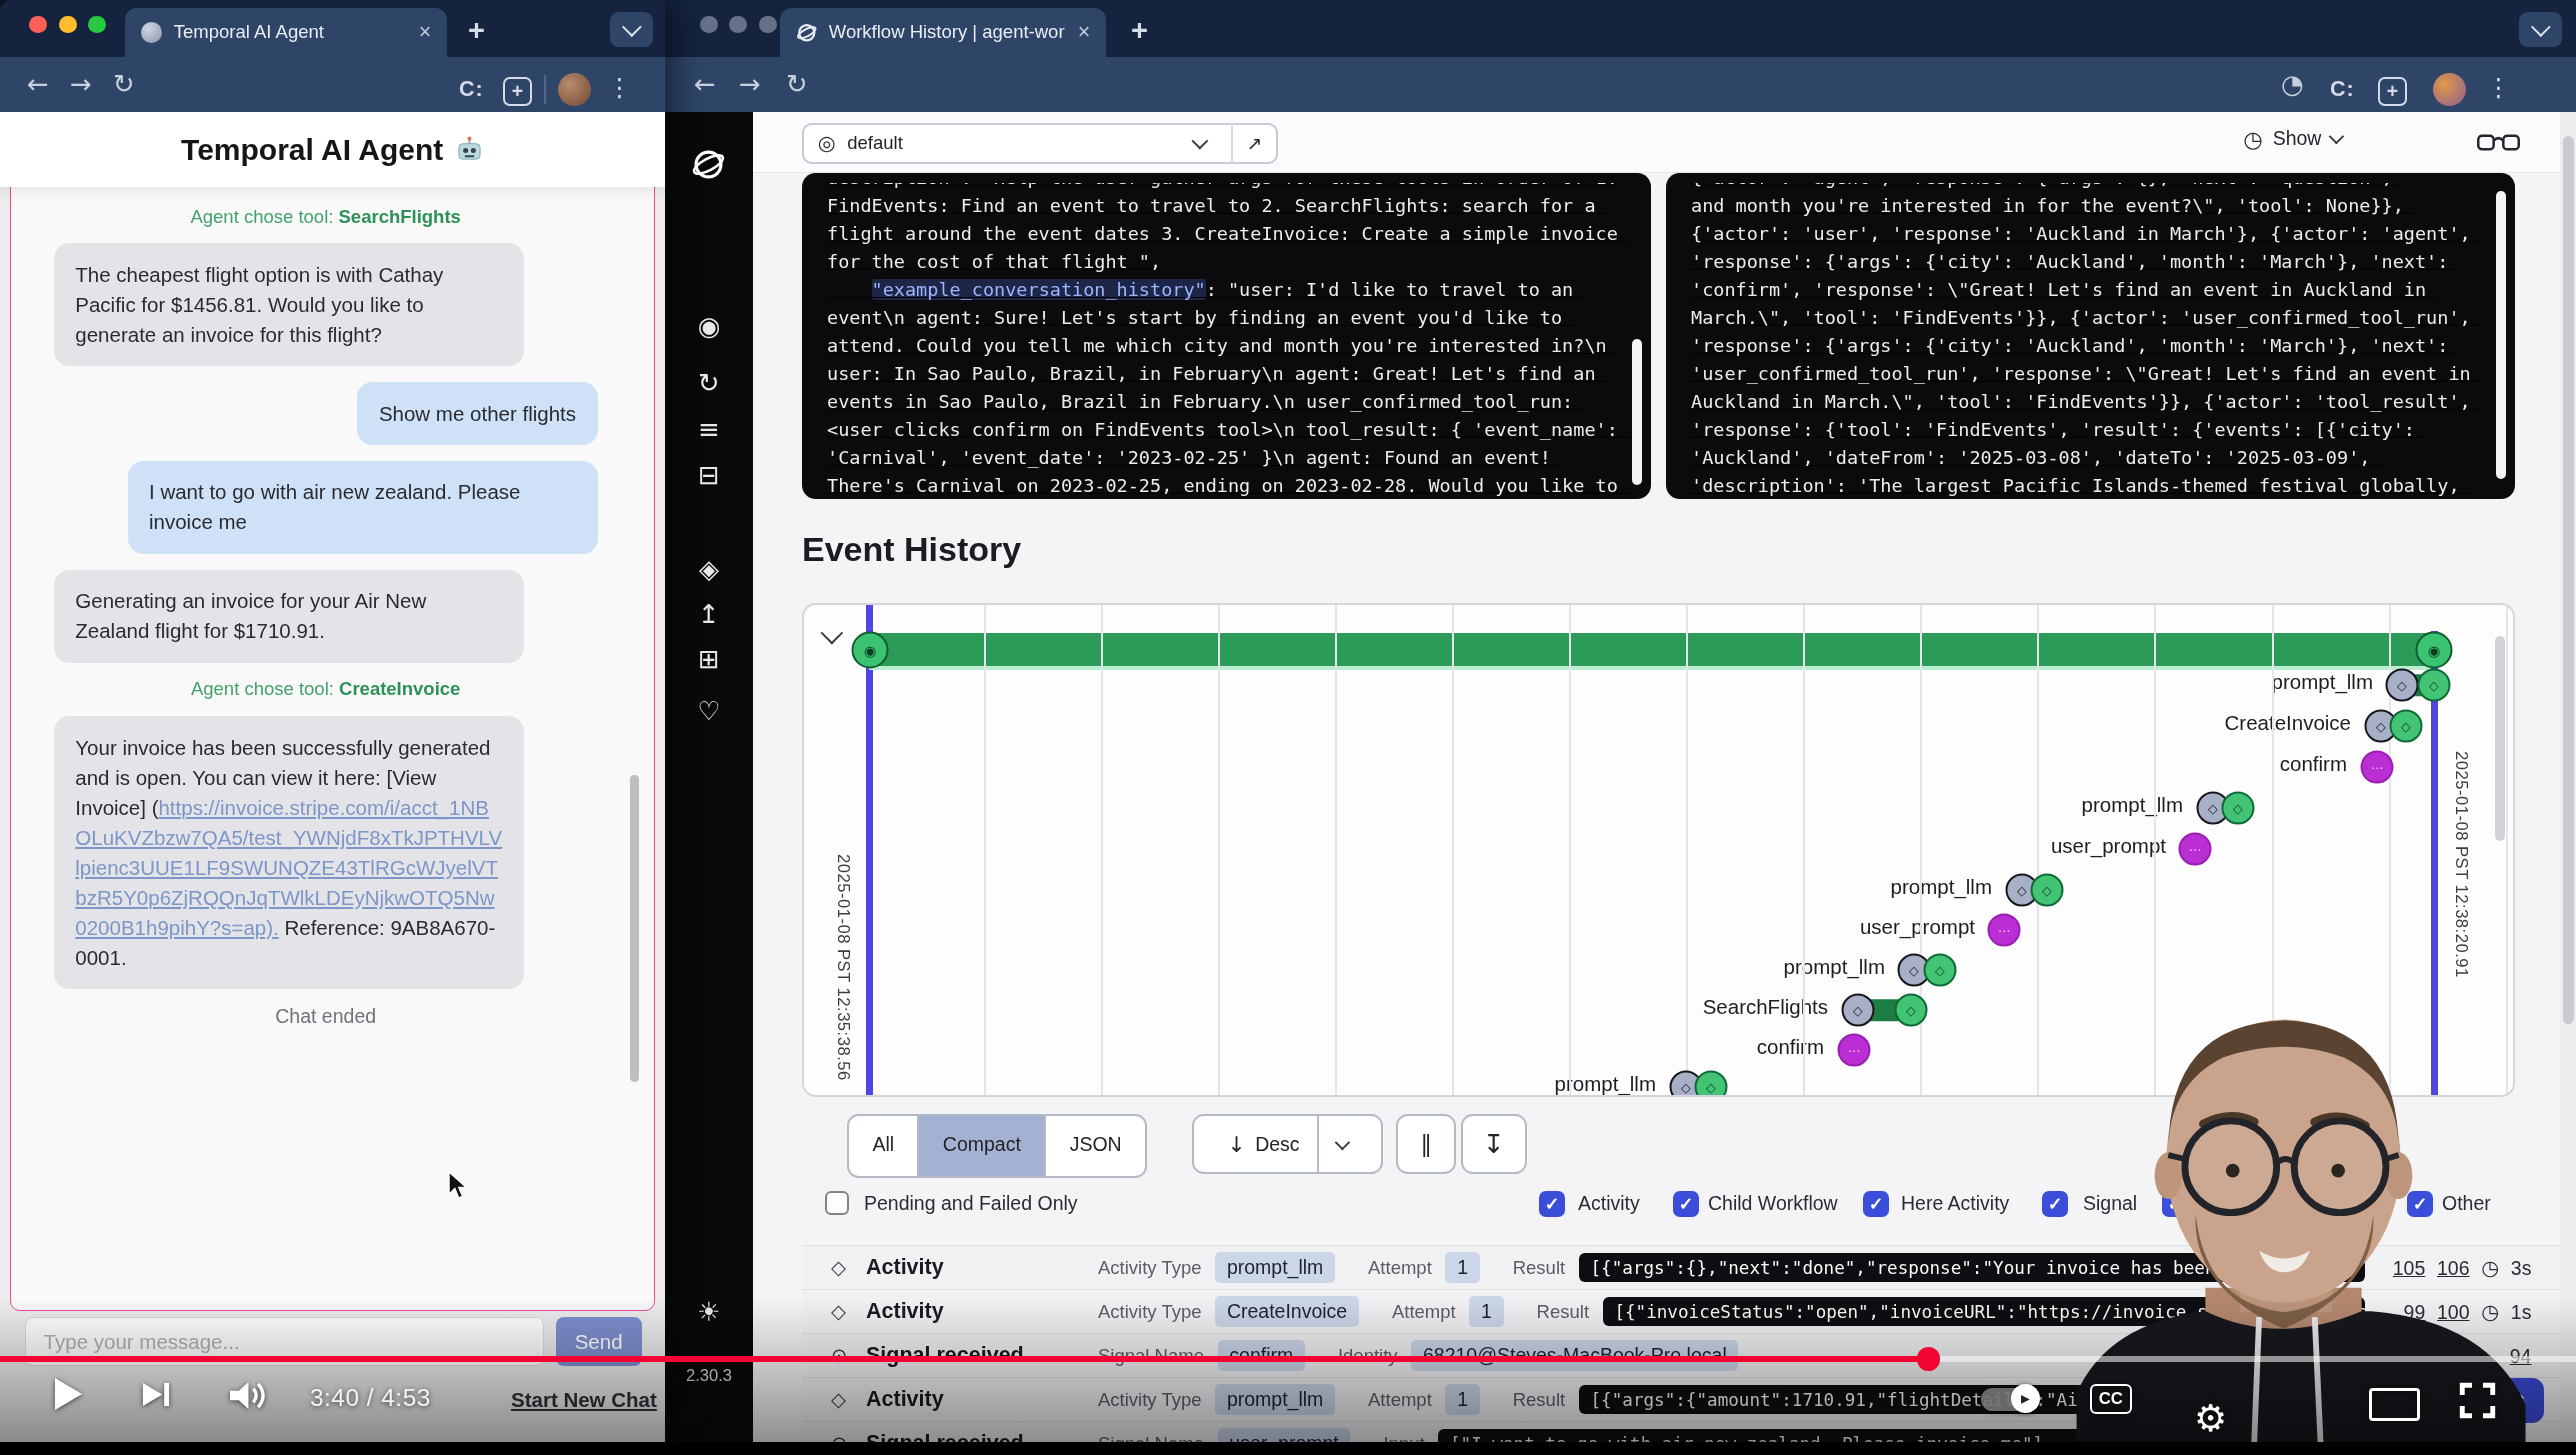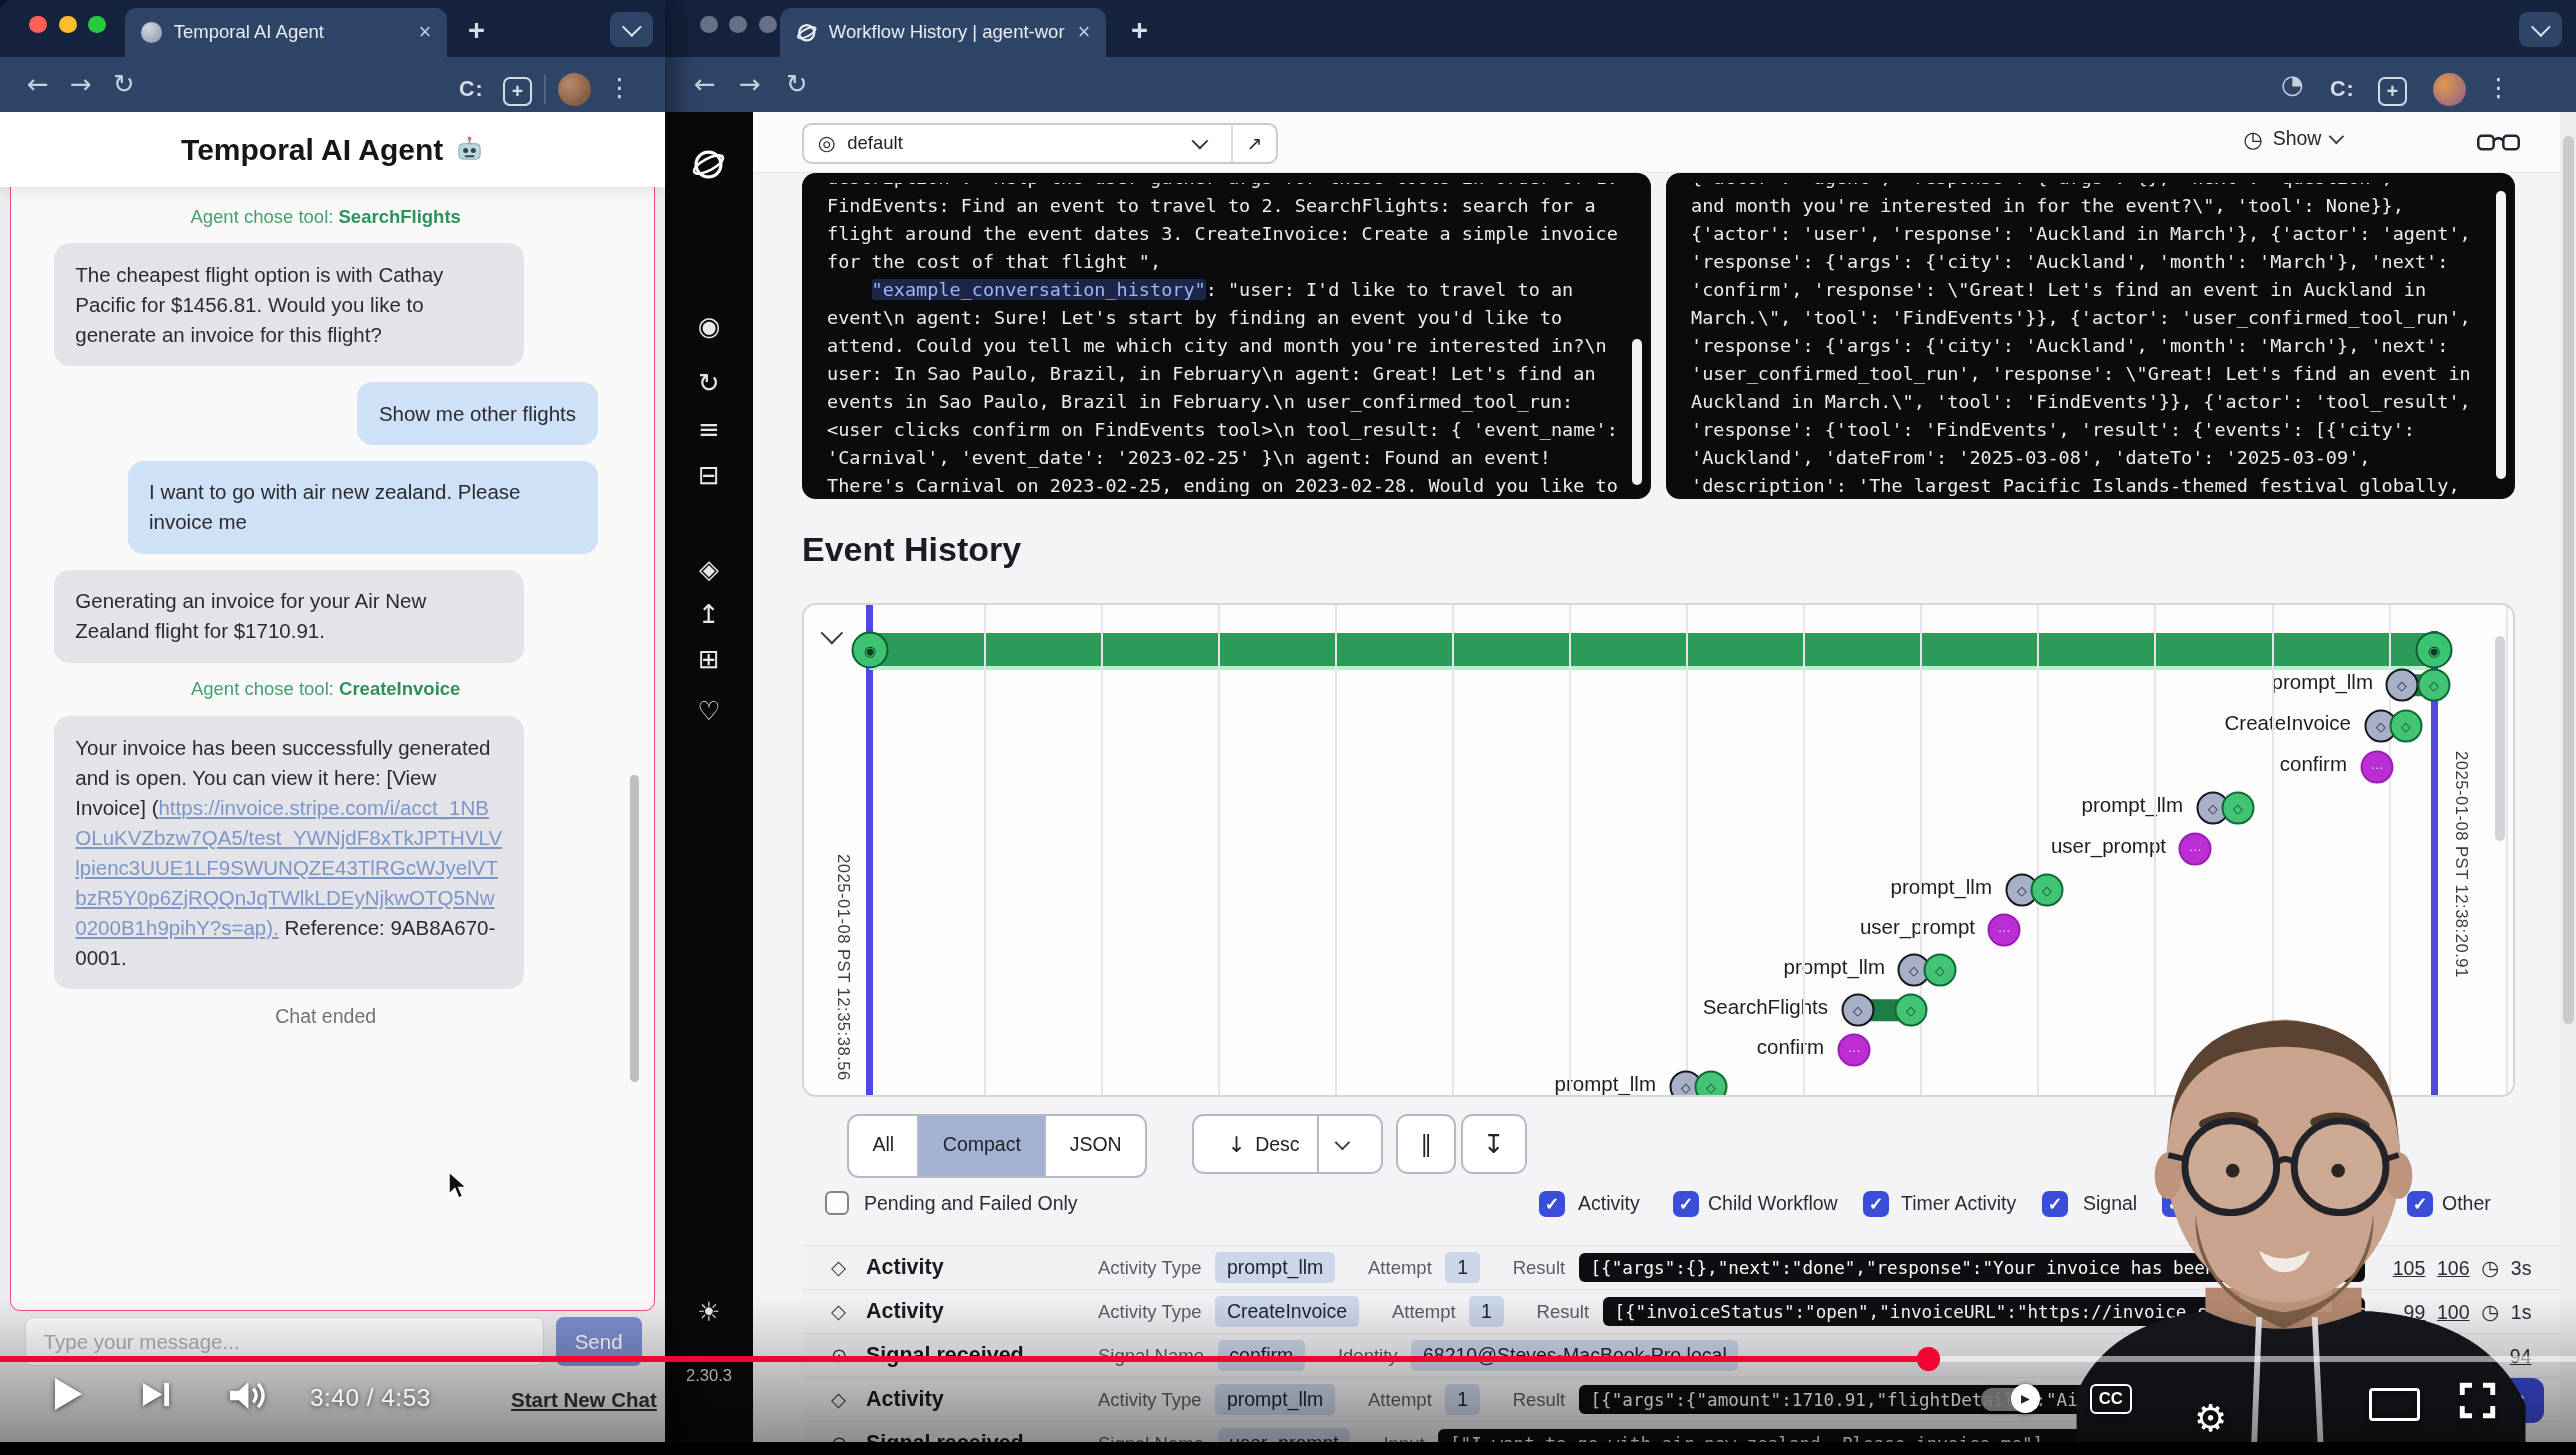--- a/index.html
+++ b/index.html
@@ -61,21 +61,21 @@
   .nsbox .glyph{font-size:20.5px;color:#2b2b33;font-family:"DejaVu Sans",sans-serif;}
   .nsname{font-size:18.5px;color:#1f2024;}
   .nscaret{margin-left:auto;width:9.8px;height:9.8px;border-right:2.4px solid #3a3a42;border-bottom:2.4px solid #3a3a42;transform:rotate(45deg);margin-top:-3.9px;}
   .nsdiv{width:2px;height:39px;background:#d9d9de;margin:0 2px 0 13.7px;}
   .nsopen{font-size:18.5px;color:#2b2b33;font-family:"DejaVu Sans",sans-serif;}
   .localgrp{position:absolute;right:234px;top:13.7px;display:flex;align-items:center;gap:9.8px;color:#26262c;}
   .localgrp .glyph{font-size:22.4px;font-family:"DejaVu Sans",sans-serif;}
   .localname{font-size:19.5px;}
   .smallcaret{width:8.8px;height:8.8px;border-right:2.4px solid #3a3a42;border-bottom:2.4px solid #3a3a42;transform:rotate(45deg);margin-top:-3.9px;}
   .glassesic{position:absolute;right:55px;top:17.6px;}
-  .codepanel{position:absolute;top:61px;width:849px;height:326px;background:#0b0b0e;border-radius:13.7px;padding:9.8px 25px 19.5px 25px;box-sizing:border-box;overflow:hidden;}
+  .codepanel{position:absolute;top:61px;width:849px;height:326px;background:#0b0b0e;border-radius:13.7px;padding:9.8px 25px 19.5px 25px;box-sizing:border-box;overflow:hidden;text-decoration:underline;}
   .code{font-family:"DejaVu Sans Mono",monospace;font-size:18.5px;line-height:28px;color:#ededef;white-space:pre-wrap;word-break:break-word;margin:0;}
   .code .hl{color:#9db4ff;background:rgba(80,110,220,.28);border-radius:2.9px;}
   .code-clip{height:8.8px;overflow:hidden;}
   .code-clip>span{display:block;margin-top:-18.5px;}
   .panel-scroll{position:absolute;right:8.8px;width:9.8px;background:#f3f3f4;border-radius:4.9px;}
   .evh-title{position:absolute;left:137px;top:418px;font-size:34px;font-weight:bold;color:#1b1b22;}
   .tlpanel{position:absolute;left:137px;top:491px;width:1713px;height:494px;background:#fdfdfe;border:2px solid #d5d5db;border-radius:13.7px;overflow:hidden;box-sizing:border-box;}
   .gl{position:absolute;top:0;bottom:0;width:2px;background:#e4e4ea;}
   .tl-chev{position:absolute;left:19.5px;top:19.5px;width:13.7px;height:13.7px;border-right:2.9px solid #3a3a42;border-bottom:2.9px solid #3a3a42;transform:rotate(45deg);}
   .blueline{position:absolute;width:6.8px;background:#5046e0;}
@@ -291,21 +291,21 @@
       <div class="wbtn" style="left:796px;width:66px;font-size:26px;font-family:'DejaVu Sans',sans-serif;">↧</div>
 
       <div class="cb-empty" style="left:160px;top:1079px;"></div>
       <div class="cb-label" style="left:199px;top:1080px;">Pending and Failed Only</div>
       <div id="typefilters">
           <div class="cb-blue" style="left: 874px; top: 1079px;">✓</div>
           <div class="cb-label" style="left: 913px; top: 1080px;">Activity</div>
           <div class="cb-blue" style="left: 1008px; top: 1079px;">✓</div>
           <div class="cb-label" style="left: 1043px; top: 1080px;">Child Workflow</div>
           <div class="cb-blue" style="left: 1198px; top: 1079px;">✓</div>
-          <div class="cb-label" style="left: 1236px; top: 1080px;">Timer Activity</div>
+          <div class="cb-label" style="left: 1236px; top: 1080px;">Here Activity</div>
           <div class="cb-blue" style="left: 1377px; top: 1079px;">✓</div>
           <div class="cb-label" style="left: 1418px; top: 1080px; text-align: center;">Signal</div>
           <div class="cb-blue" style="left: 1497px; top: 1079px;">✓</div>
           <div class="cb-label" style="left: 1535px; top: 1080px;">Timer</div>
           <div class="cb-blue" style="left: 1742px; top: 1079px;">✓</div>
           <div class="cb-label" style="left: 1777px; top: 1080px;">Other</div>
         </div>
 
       <div class="rows" id="rows">
           <div class="row">

